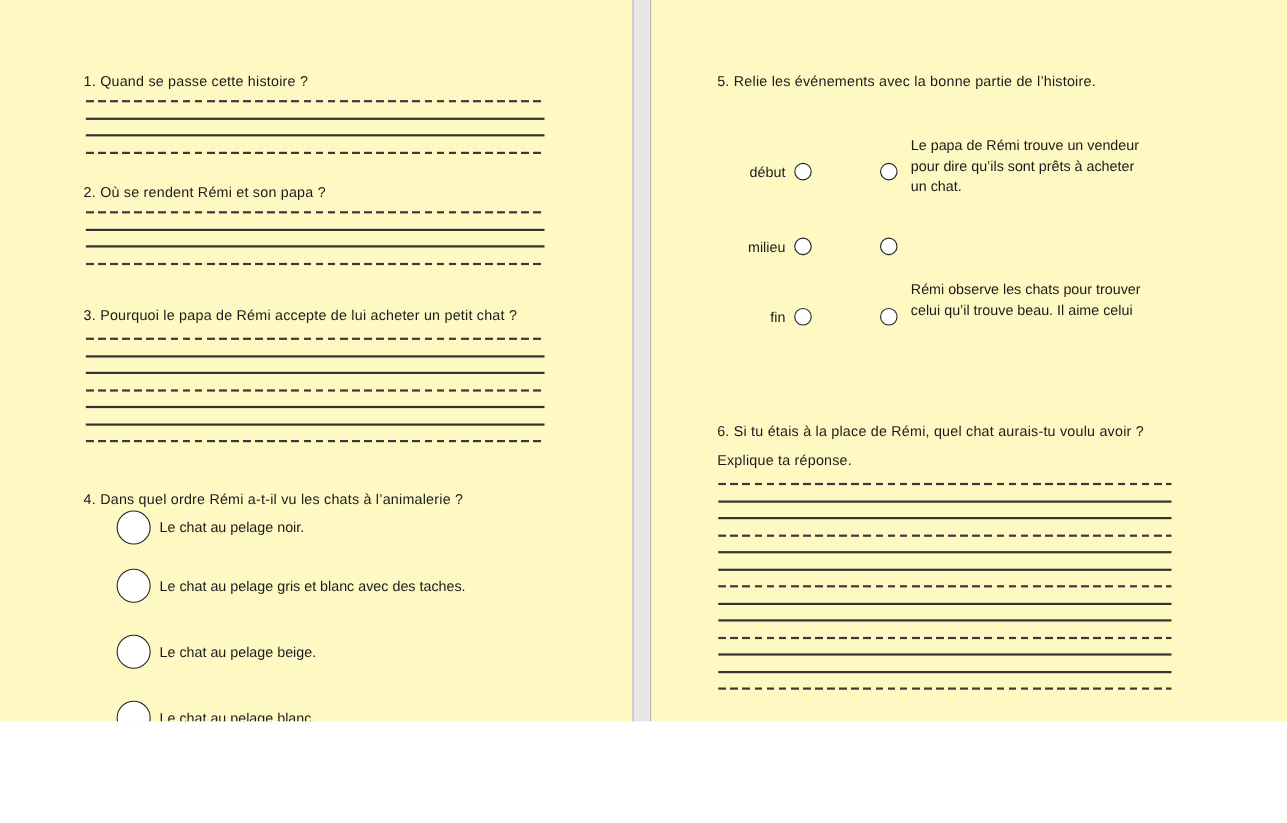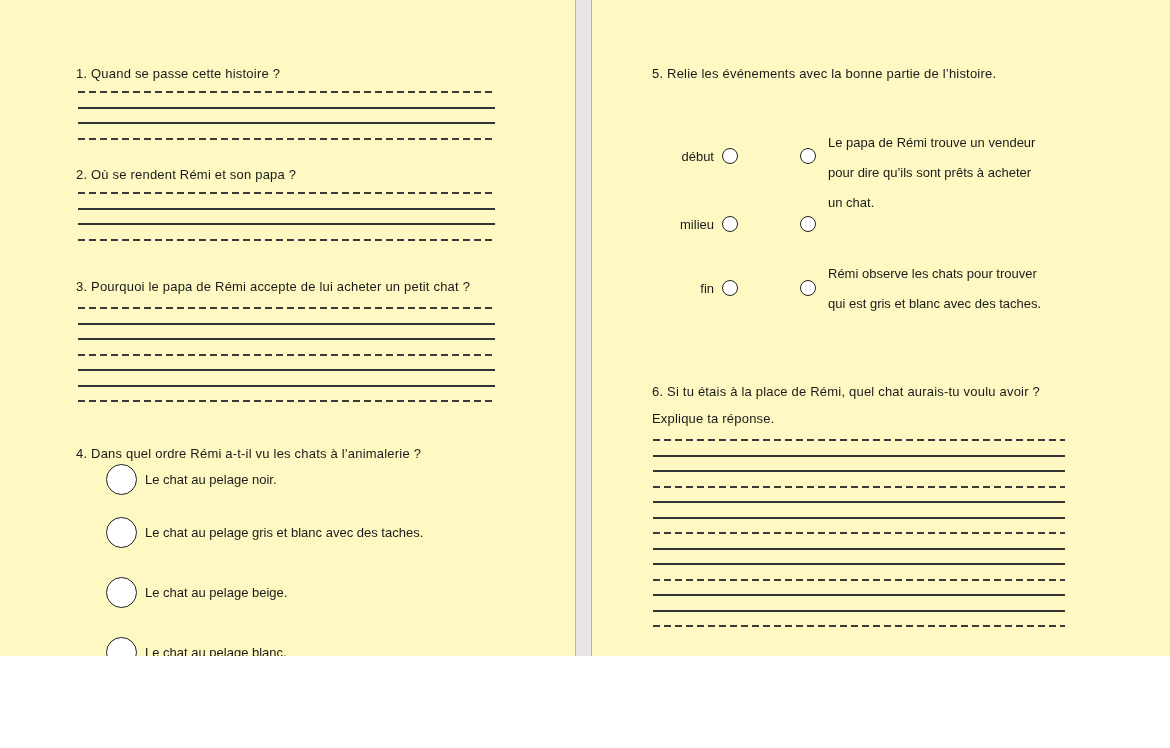--- a/index.html
+++ b/index.html
@@ -26,21 +26,21 @@
     background:#ffffff; flex:none;
   }
   .option-text { font-size:13px; white-space:nowrap; }
   .match-row { position:absolute; width:414px; }
   .match-part { position:absolute; left:0; width:62px; text-align:right; font-size:13px; }
   .small-circle {
     position:absolute; width:16px; height:16px; border:1.5px solid #222222;
     border-radius:50%; background:#ffffff;
   }
   .match-text { position:absolute; left:176px; top:0; font-size:13px; line-height:19px; }
-  .match-text div { white-space:nowrap;margin-top:11px; }
+  .match-text div { white-space:nowrap; }
   .page-num { position:absolute; top:691px; font-size:9.5px; color:#7f7f7f; text-align:center; width:100%;padding-left:36px; }
 </style>
 </head>
 <body>
 
 <div class="canvas">
 
   <section class="page left">
 
     <div class="q-label" style="left:76px; top:66px">1. Quand se passe cette histoire ?</div>
@@ -114,21 +114,21 @@
       <span class="small-circle" style="left:70px; top:19px"></span>
       <span class="small-circle" style="left:148px; top:19px"></span>
     </div>
 
     <div class="match-row" style="left:84px; top:253px; height:58px">
       <span class="match-part" style="top:28px">fin</span>
       <span class="small-circle" style="left:70px; top:27px"></span>
       <span class="small-circle" style="left:148px; top:27px"></span>
       <div class="match-text">
         <div>Rémi observe les chats pour trouver</div>
-        <div>qui est gris et blanc avec des taches.</div>
+        <div>celui qu’il trouve beau. Il aime celui</div>
       </div>
     </div>
 
     <div class="q-label" style="left:84px; top:384px">6. Si tu étais à la place de Rémi, quel chat aurais-tu voulu avoir ?</div>
     <div class="q-label" style="left:84px; top:411px">Explique ta réponse.</div>
     <div class="rules" style="left:85px; top:439px; width:412px">
         <div class="rule dashed"></div>
         <div class="rule solid"></div>
         <div class="rule solid"></div>
         <div class="rule dashed"></div>

